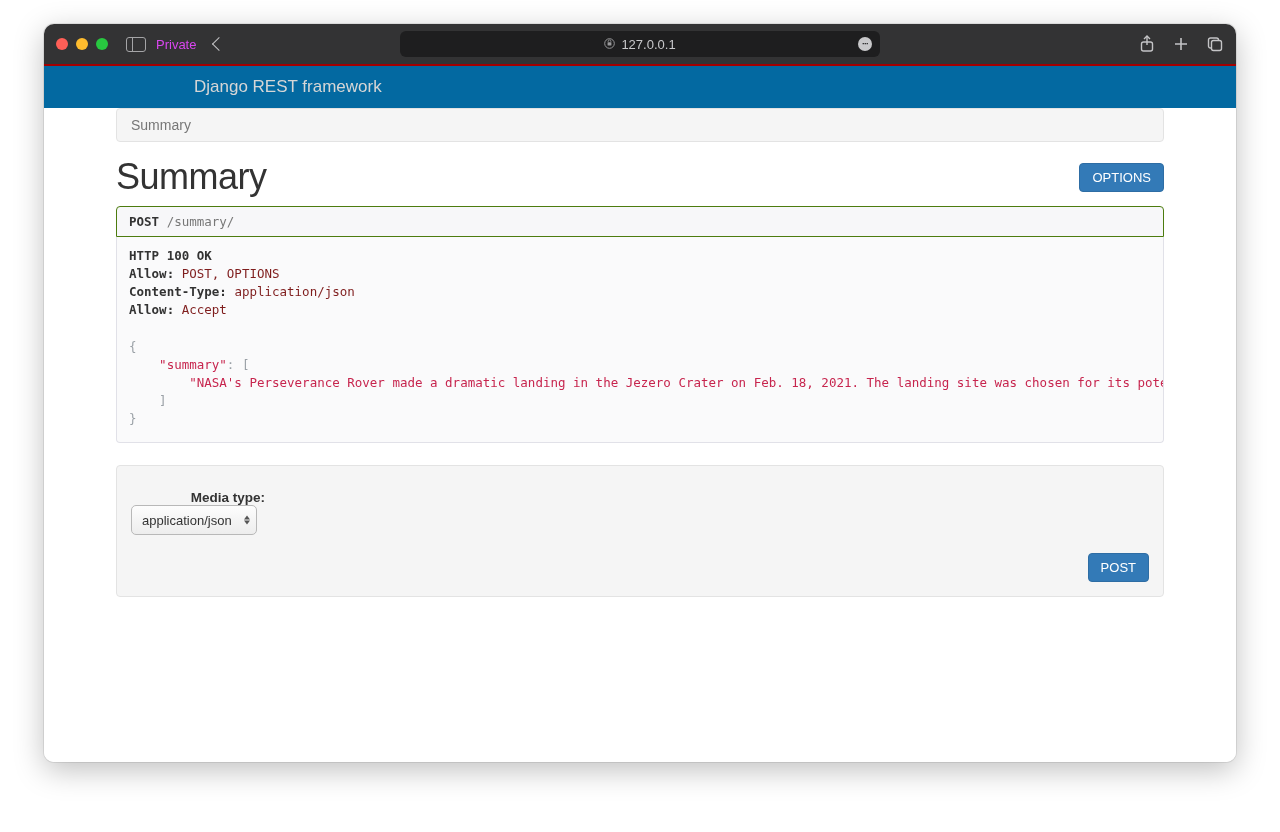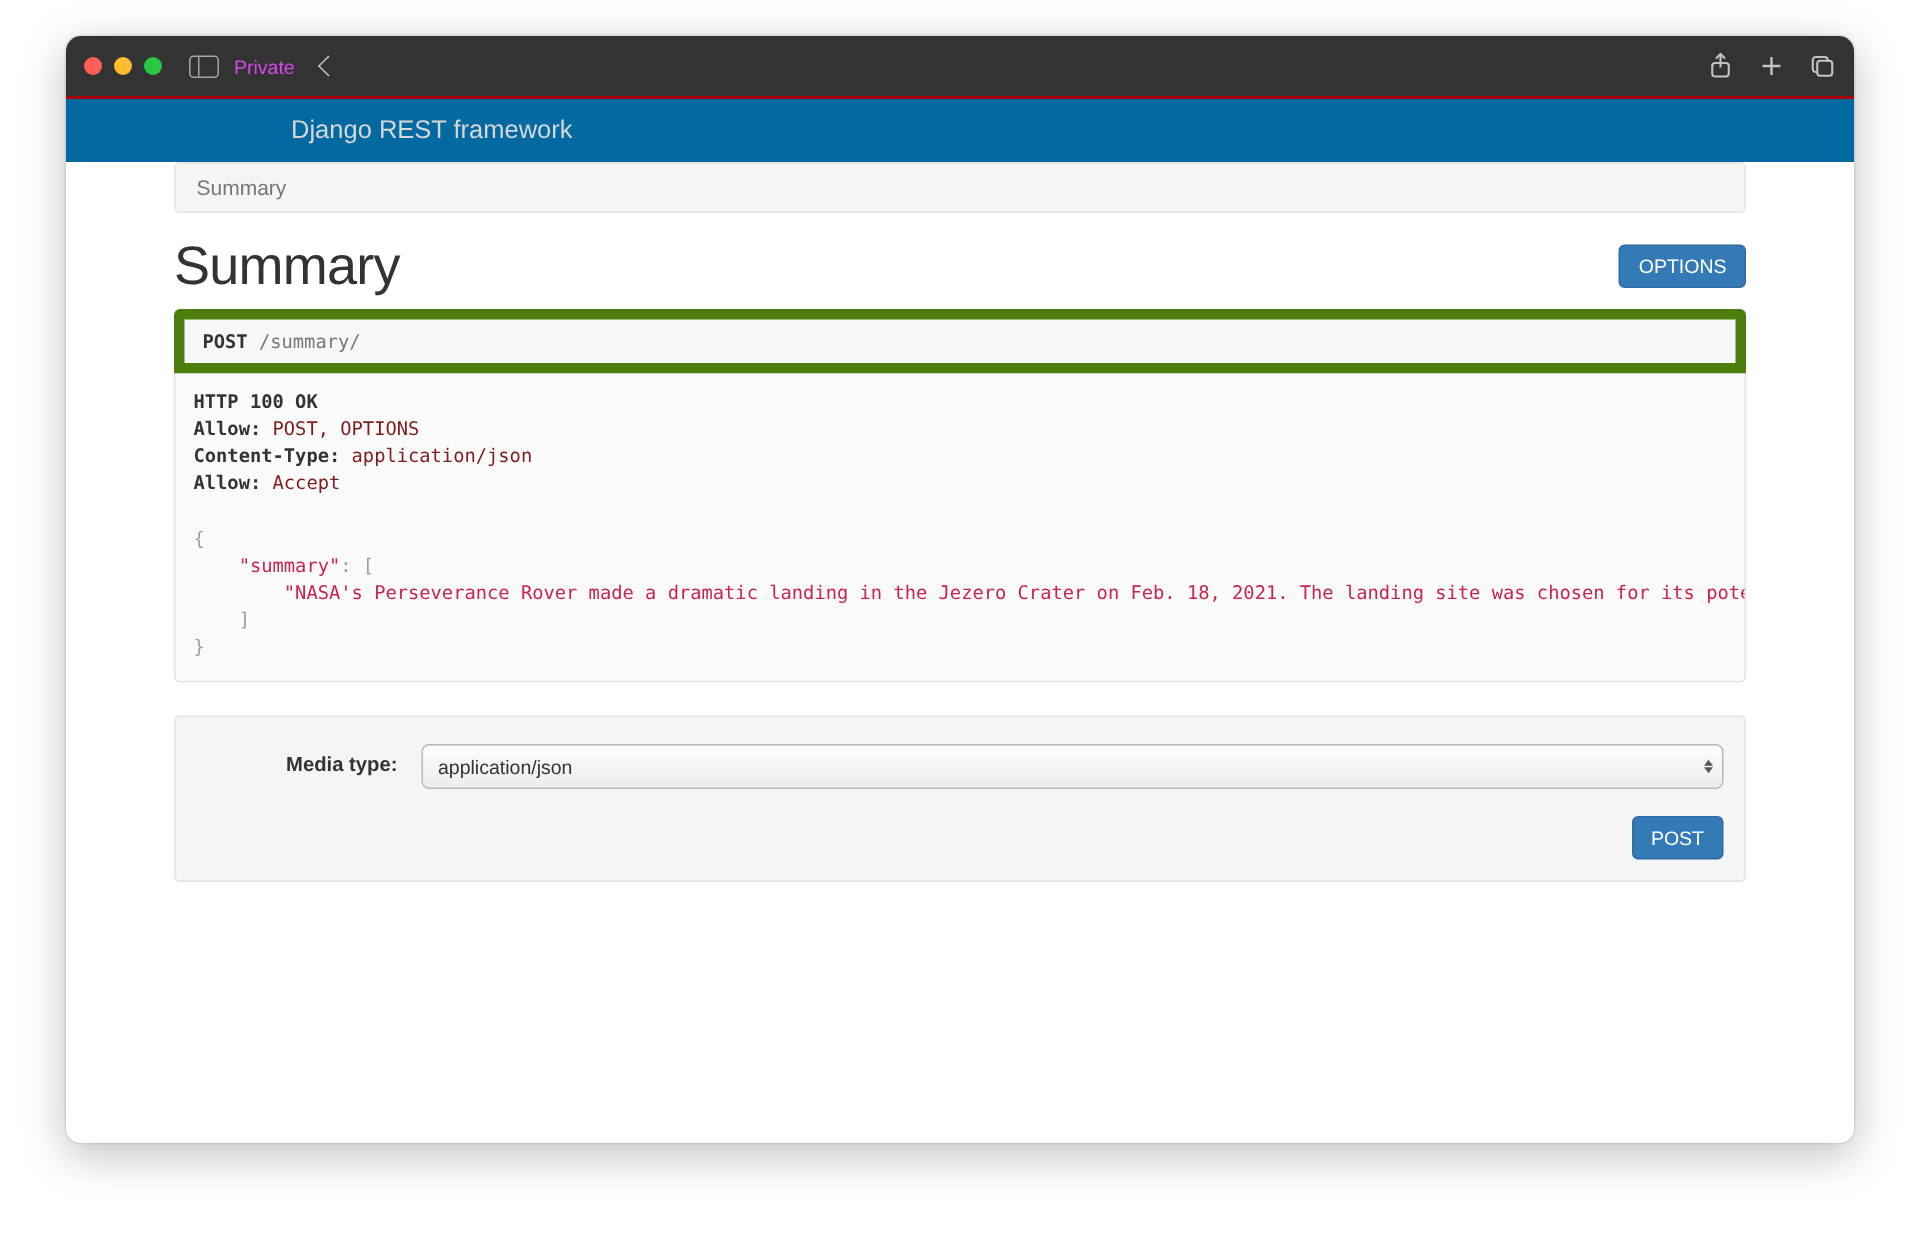--- a/index.html
+++ b/index.html
@@ -81,21 +81,21 @@
   .title-row { display: flex; align-items: center; justify-content: space-between; margin: 14px 0 8px; }
   .page-title { font-size: 36px; font-weight: 400; color: #333; letter-spacing: -0.5px; }
   .btn {
     display: inline-block; font-size: 13px; font-weight: 400;
     color: #fff; background: #337ab7; border: 1px solid #2e6da4;
     border-radius: 4px; padding: 6px 12px; cursor: pointer;
     text-align: center;
     margin-left: 20px;
   }
   .req-bar {
-    border: 7px solid #4d7c0f; border-radius: 4px 4px 0 0;
+    border: 1px solid #4d7c0f; border-radius: 4px 4px 0 0;
     background: #f7f7f9; padding: 7px 12px;
     font-family: ui-monospace, SFMono-Regular, Menlo, monospace;
     font-size: 12.5px; color: #333;
   }
   .req-bar .verb { font-weight: 700; }
   .req-bar .path { color: #777; }
   .resp {
     border: 1px solid #e1e1e8; border-top: none; border-radius: 0 0 4px 4px;
     background: #fafafb; padding: 10px 12px 14px;
     font-family: ui-monospace, SFMono-Regular, Menlo, monospace;
@@ -106,21 +106,21 @@
   .resp .hv { color: #7f1d1d; }
   .resp .brace { color: #9aa0a6; }
   .resp .key { color: #c7254e; }
   .resp .str { color: #c7254e; }
 
   .form-panel {
     margin-top: 22px; background: #f5f5f5;
     border: 1px solid #e3e3e3; border-radius: 4px;
     padding: 18px 14px 14px;
   }
-  .form-row { display: flex; align-items: flex-start; margin-bottom: 18px; }
+  .form-row { display: flex; align-items: flex-start; margin-bottom: 18px; flex-direction: column; }
   .form-label {
     width: 150px; text-align: right; padding-right: 16px;
     font-size: 13.5px; font-weight: 700; color: #333; padding-top: 6px;
   }
   .form-field { flex: 1; }
   .select-wrap {
     position: relative; background: linear-gradient(#fdfdfd,#ededed);
     border: 1px solid #b8b8b8; border-radius: 5px; height: 30px;
     display: flex; align-items: center; padding: 0 24px 0 10px;
     font-size: 13px; color: #333;
@@ -149,20 +149,31 @@
   <div class="chrome">
     <div class="traffic-lights">
       <div class="tl tl-close"></div>
       <div class="tl tl-min"></div>
       <div class="tl tl-max"></div>
     </div>
     <div class="sidebar-toggle"></div>
     <span class="private-label">Private</span>
     <div class="nav-back"></div>
 
+    <div class="url-bar">
+      <span class="lock">
+        <svg width="11" height="11" viewBox="0 0 16 16" fill="currentColor">
+            <circle cx="8" cy="8" r="7" stroke="currentColor" stroke-width="1.4" fill="none"></circle>
+            <rect x="5.2" y="6" width="5.6" height="5" rx="1"></rect>
+            <path d="M6 6 V4.8 a2 2 0 0 1 4 0 V6" stroke="currentColor" stroke-width="1.2" fill="none"></path>
+          </svg>
+      </span>
+      <span>127.0.0.1</span>
+      <span class="reader-dot">···</span>
+    </div>
 
     <div class="chrome-right">
       <span class="chrome-icon share-icon">
         <svg width="16" height="18" viewBox="0 0 16 18" fill="none" stroke="#c4c4c6" stroke-width="1.4">
             <path d="M8 1 v9"></path>
             <path d="M5 4 l3 -3 l3 3"></path>
             <rect x="2.5" y="7" width="11" height="9" rx="2"></rect>
           </svg>
       </span>
       <span class="chrome-icon plus-icon">

